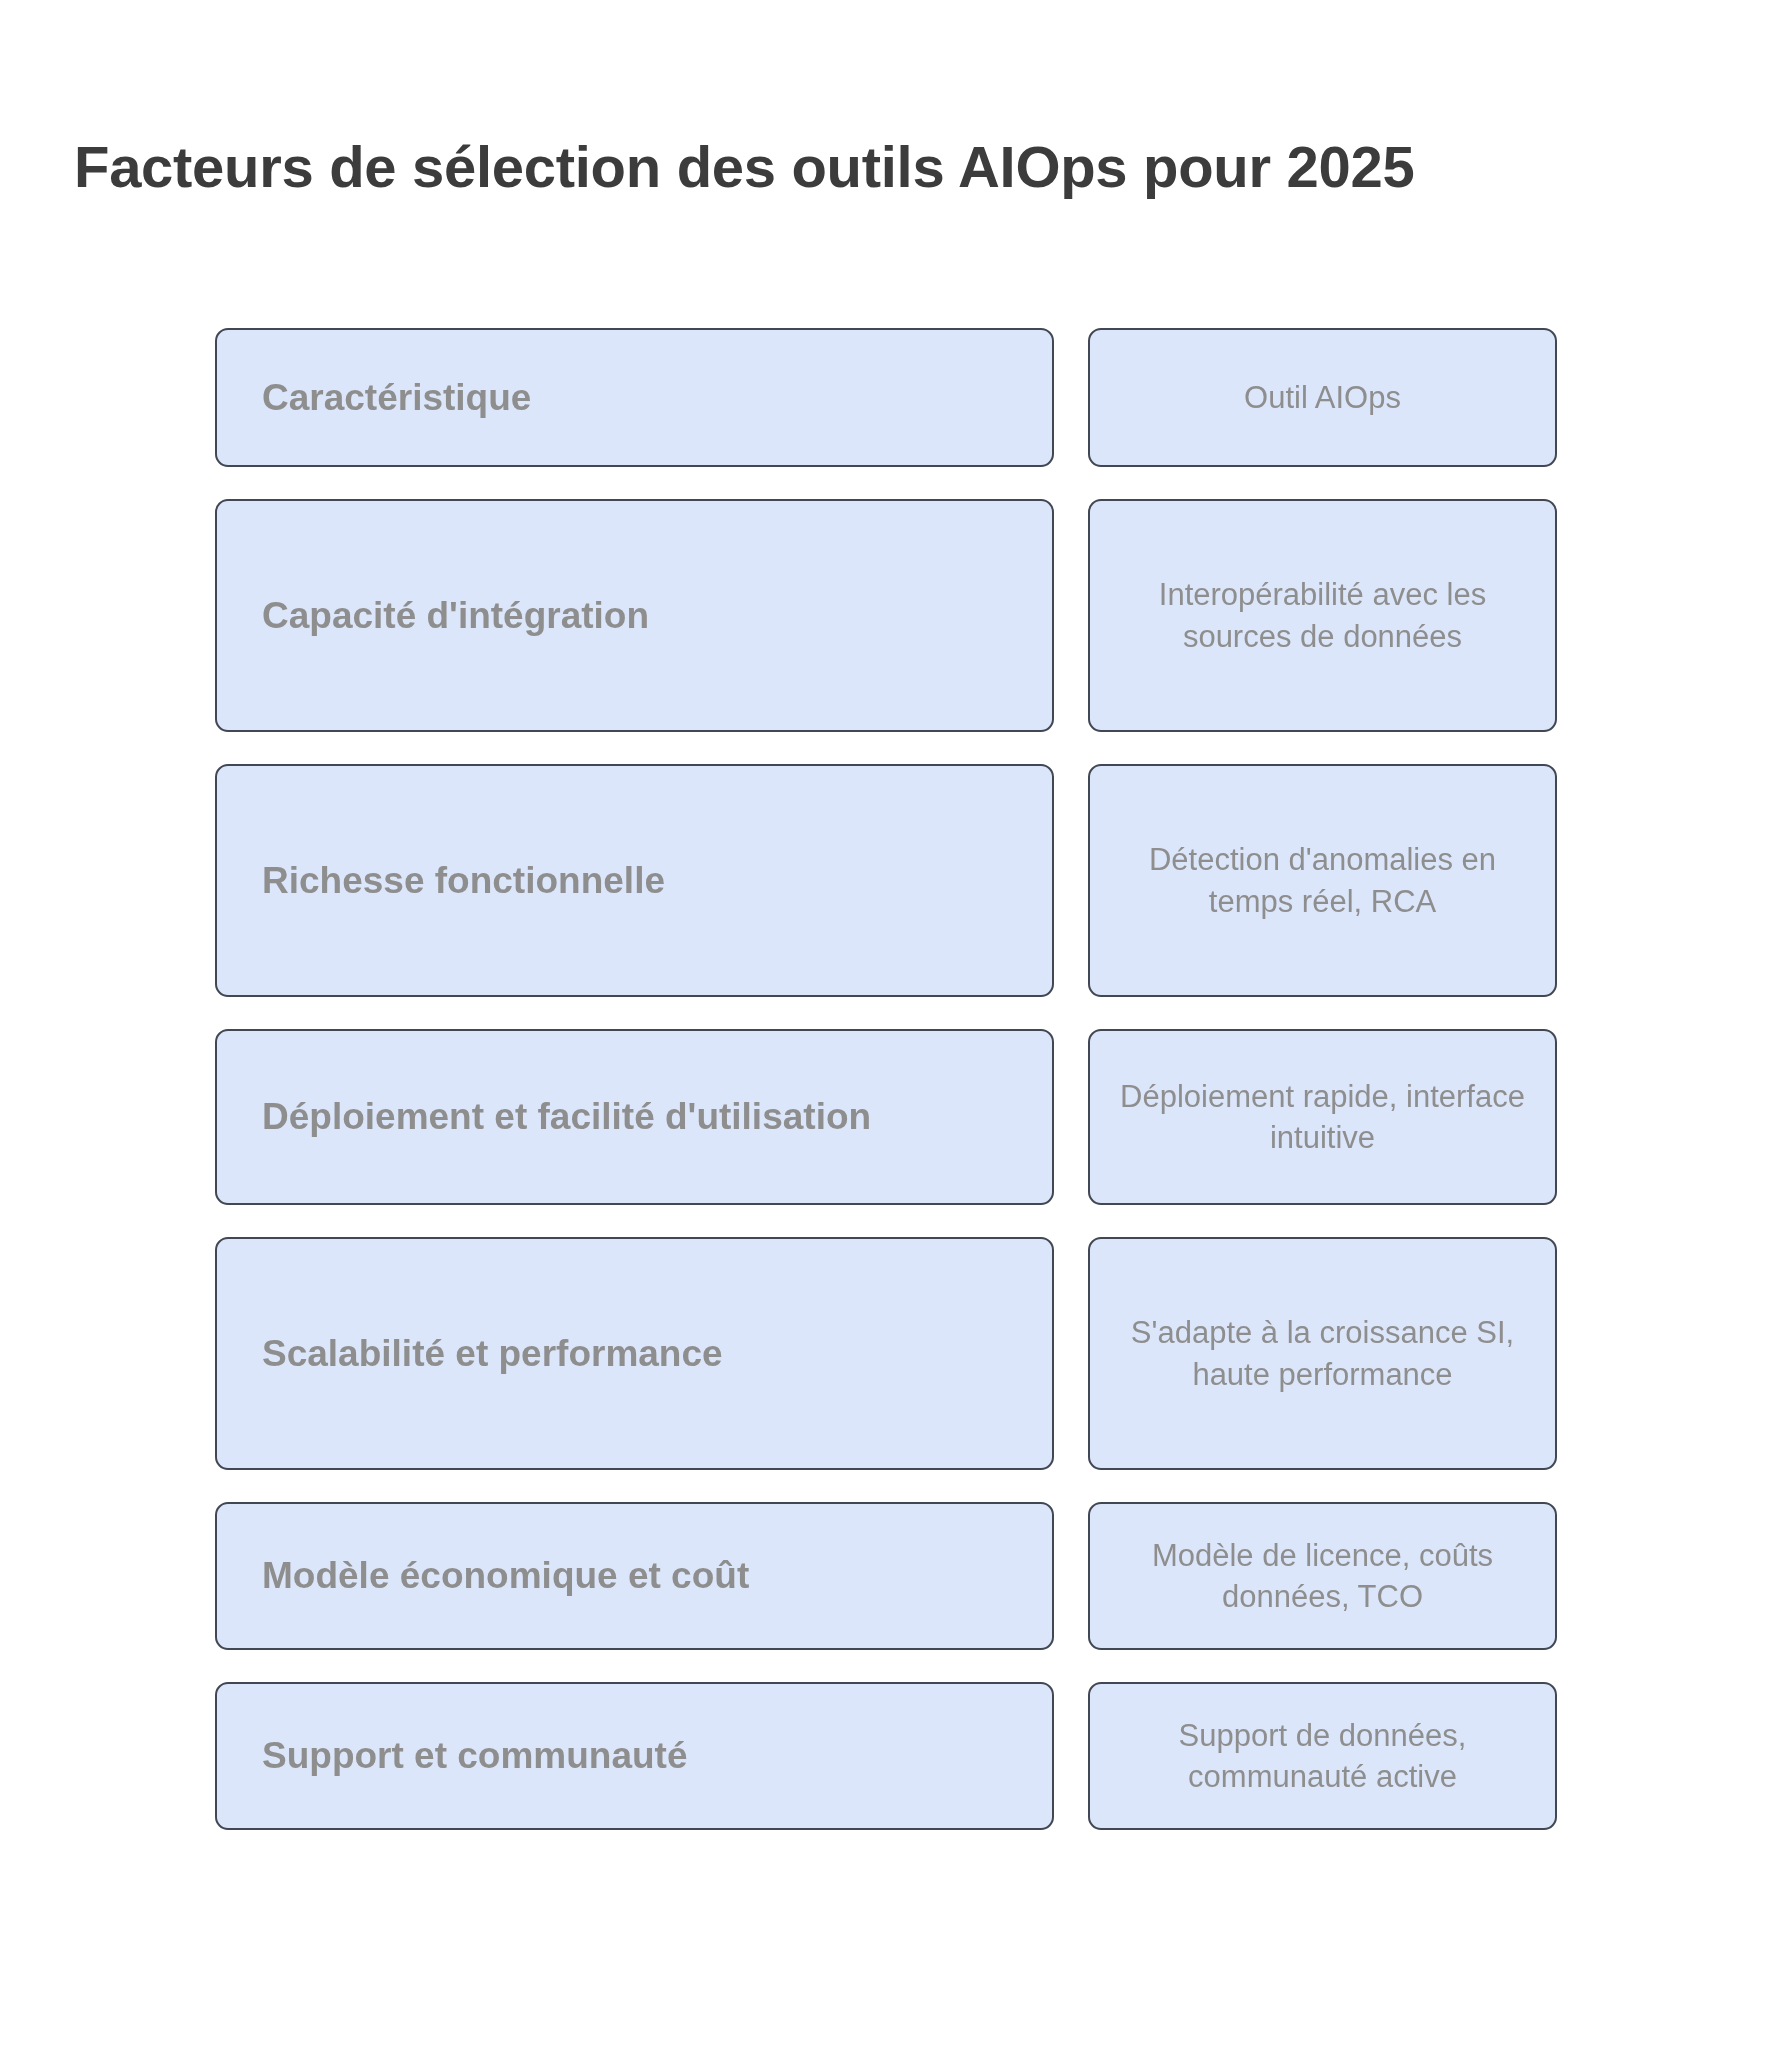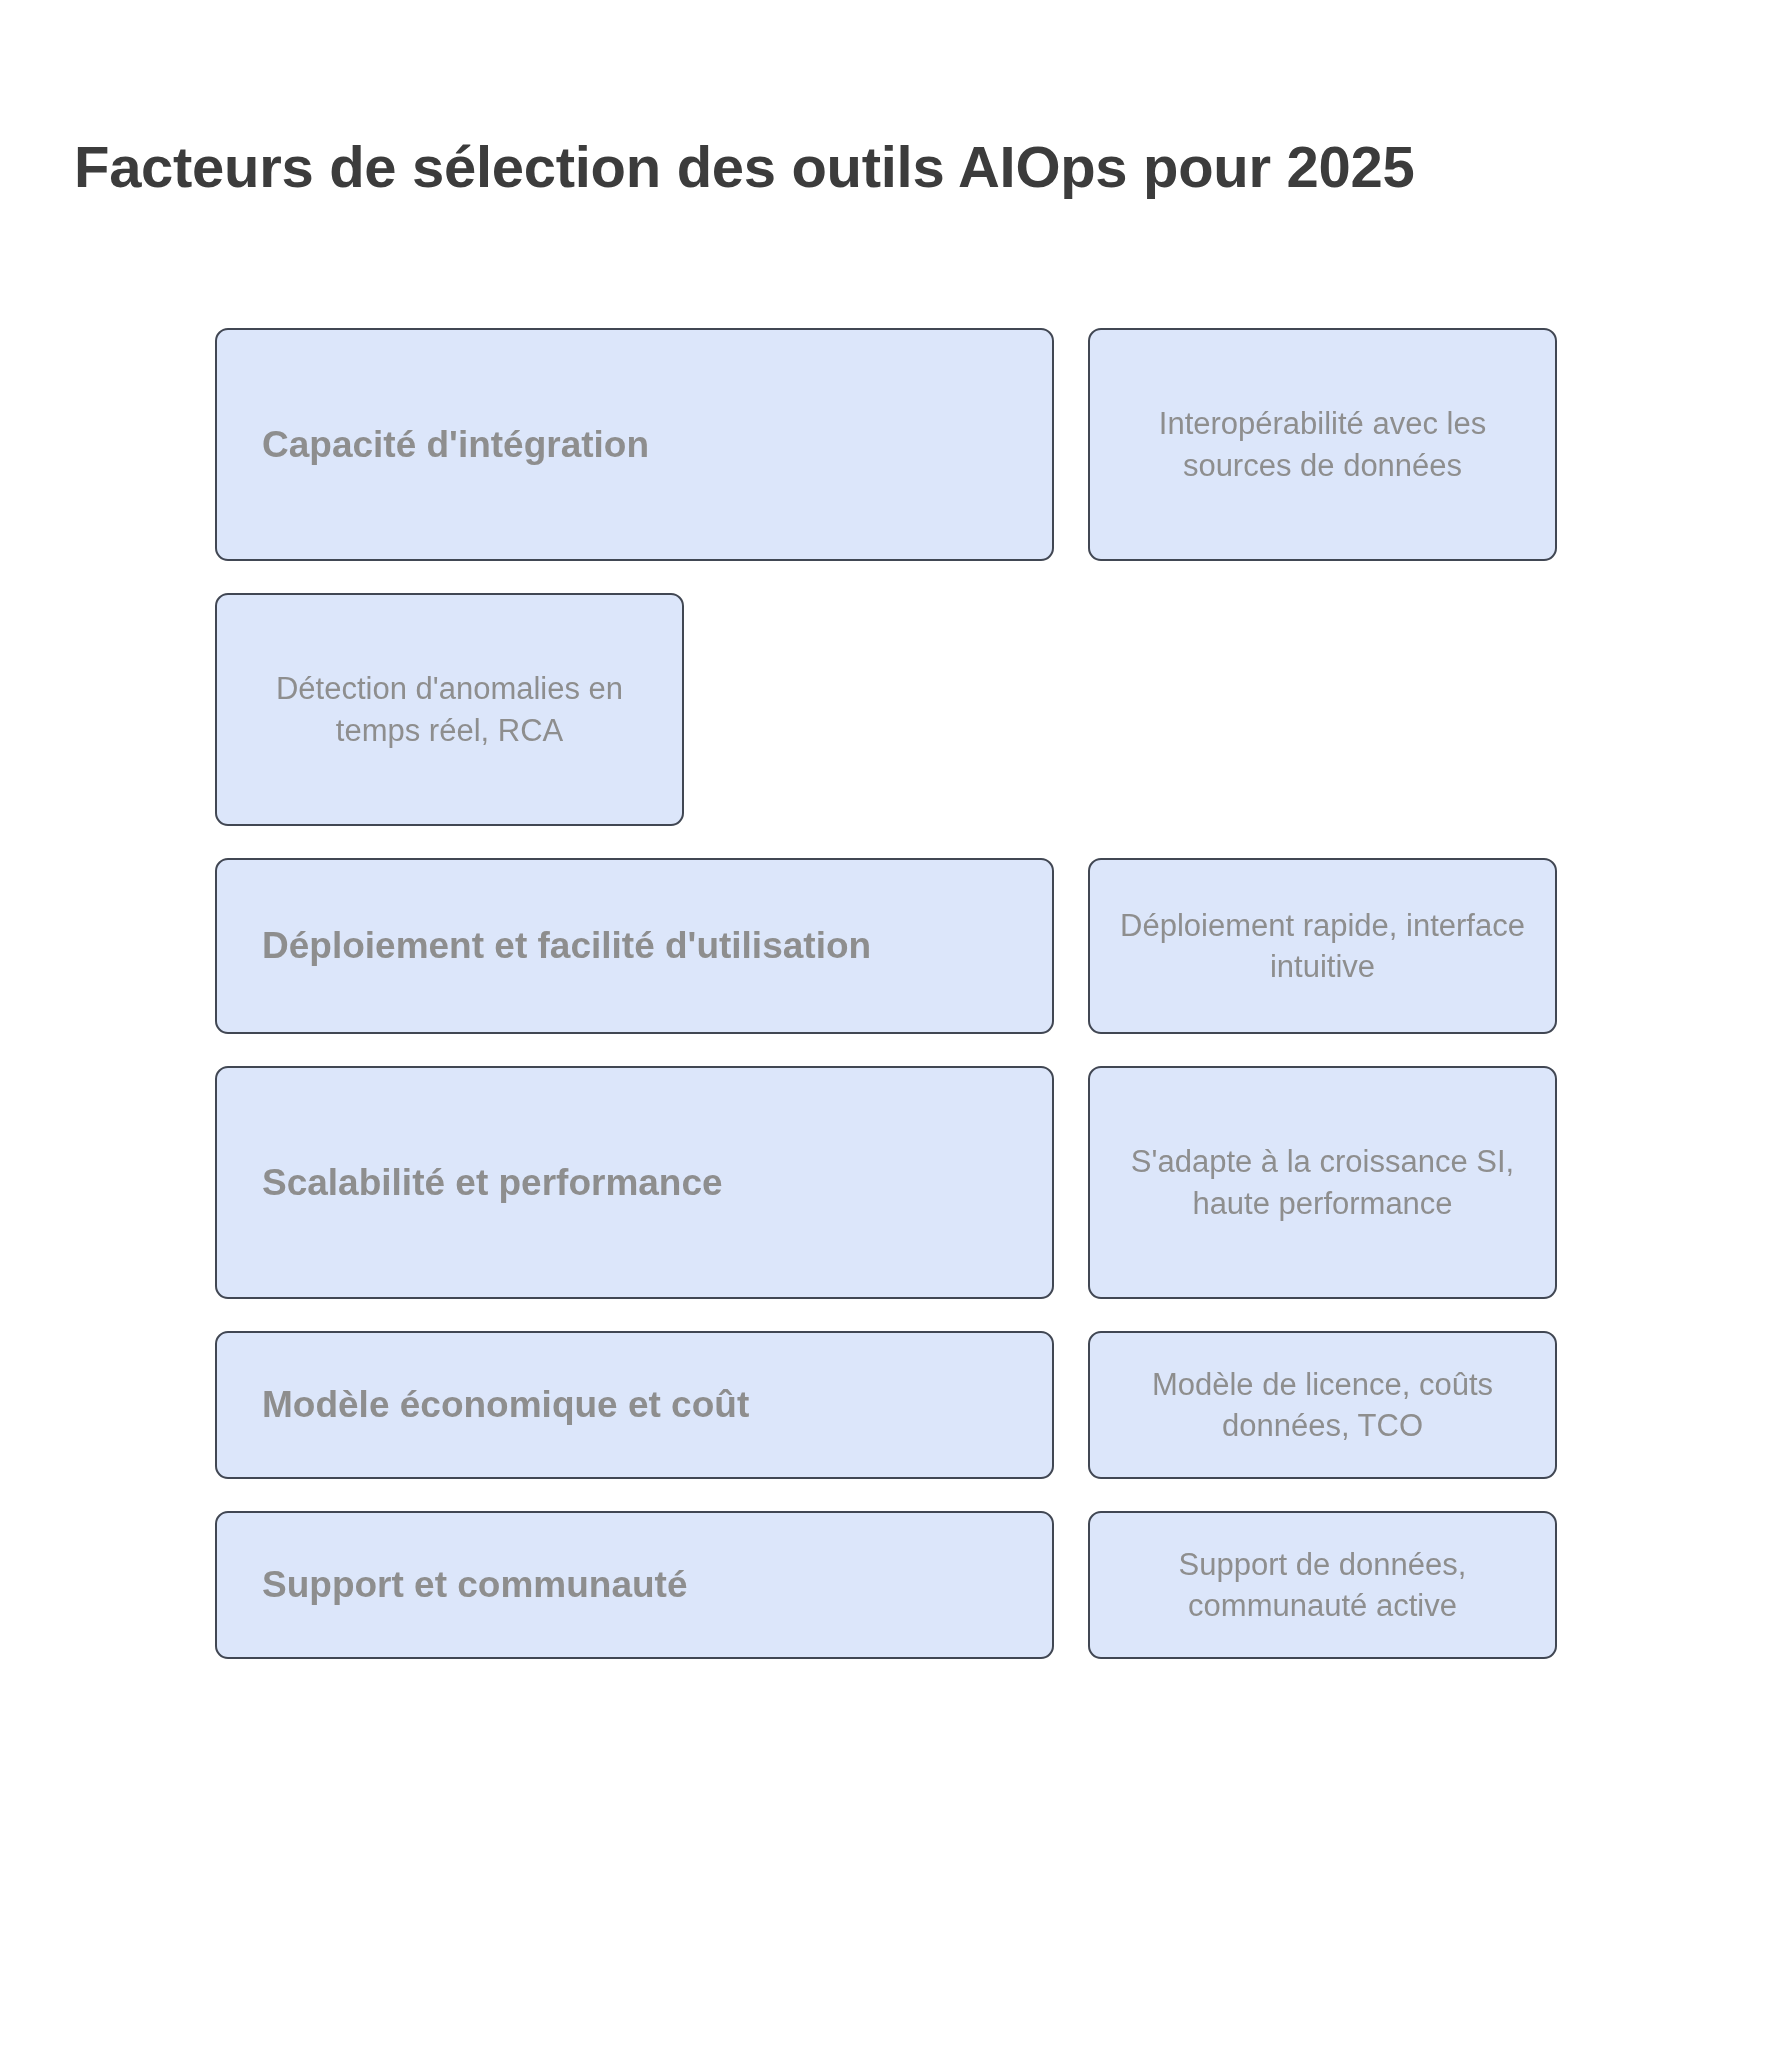--- a/index.html
+++ b/index.html
@@ -97,31 +97,42 @@
 </style>
 </head>
 <body>
 
 <div class="page">
 
   <div class="title">Facteurs de sélection des outils AIOps pour 2025</div>
 
   <div class="table">
 
+    <div class="row row-h-header">
+      <div class="cell cell-left">
+        <span class="cell-text">Caractéristique</span>
+      </div>
+      <div class="cell cell-right">
+        <span class="cell-text">Outil AIOps</span>
+      </div>
+    </div>
 
     <div class="row row-h-1">
       <div class="cell cell-left">
         <span class="cell-text">Capacité d'intégration</span>
       </div>
       <div class="cell cell-right">
         <span class="cell-text">Interopérabilité avec les sources de données</span>
       </div>
     </div>
 
     <div class="row row-h-2">
+      <div class="cell cell-left">
+        <span class="cell-text">Richesse fonctionnelle</span>
+      </div>
       <div class="cell cell-right">
         <span class="cell-text">Détection d'anomalies en temps réel, RCA</span>
       </div>
     </div>
 
     <div class="row row-h-3">
       <div class="cell cell-left">
         <span class="cell-text">Déploiement et facilité d'utilisation</span>
       </div>
       <div class="cell cell-right">

